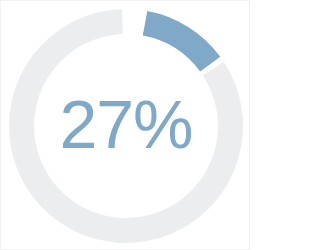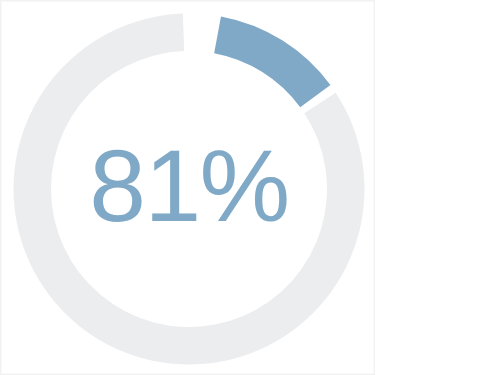--- a/index.html
+++ b/index.html
@@ -64,16 +64,16 @@
     <g>
       <path id="seg-completed" fill="#7fa9c6" d="M 146.32155648258126 9.959175815017304 A 117 117 0 0 1 219.29360902307636 55.73445808049132 L 199.14540196686346 70.5347875504718 A 92 92 0 0 0 141.76566834527756 34.540548504116174 Z"></path>
     </g>
 
     <g id="tick-group">
         <path d="M 122.14143515613958 8.034925695601572 A 117 117 0 0 1 127.85856484386045 8.034925695601572 L 127.24776039004412 33.02746294013116 A 92 92 0 0 0 122.75223960995591 33.02746294013116 Z" fill="#ffffff"></path>
       </g>
   </svg>
 
   <div id="center-label">
-    <span class="pct">81%</span>
+    <span class="pct">27%</span>
   </div>
 
 </div>
 
 </body></html>

